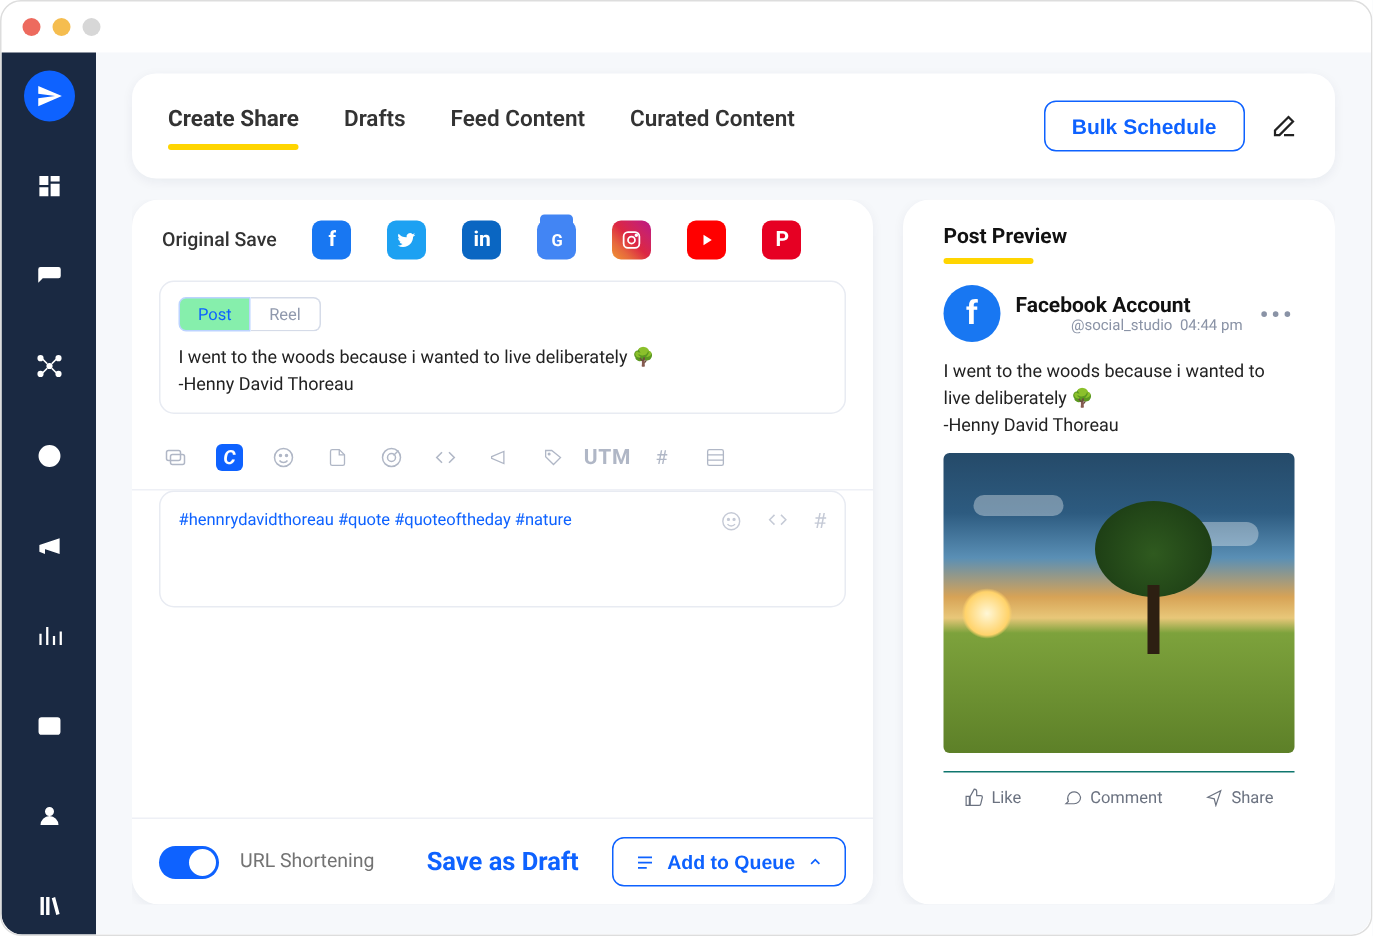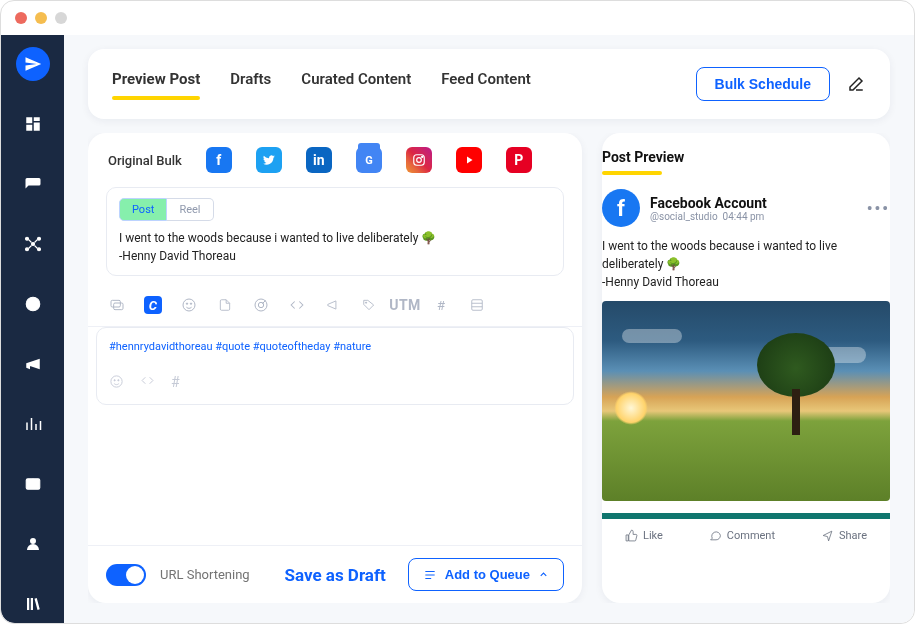--- a/index.html
+++ b/index.html
@@ -52,49 +52,49 @@
 .pill:last-child { border-radius: 0 5px 5px 0; border-left: none; }
 .pill.active { color: #0e62ff; border-color: #bcd3ff; background: #86efac; }
 .post-text { font-size: 12px; color: #222; line-height: 1.5; white-space: pre-wrap; }
 .tool-row { display: flex; gap: 18px; align-items: center; padding: 8px 20px 12px; color: #b0b7c6; }
 .tool-row .ti { width: 18px; height: 18px; display: flex; align-items: center; justify-content: center; font-size: 13px; cursor: pointer; }
 .tool-row .ti.active { background: #0e62ff; color: #fff; border-radius: 4px; }
 .tool-row .utm { font-size: 14px; font-weight: 700; letter-spacing: 0.5px; }
 
 .sep { border: none; border-top: 1px solid #eef0f6; margin: 0; }
 .fc-label { font-size: 13px; color: #222; padding: 12px 20px 8px; }
-.fc-box { border: 1px solid #e8ebf2; border-radius: 10px; margin: 0 8px 10px; padding: 12px; min-height: 78px; display: flex; flex-direction: column; justify-content: space-between; }
+.fc-box { border: 1px solid #e8ebf2; border-radius: 10px; margin: 0 18px 10px; padding: 12px; min-height: 78px; display: flex; justify-content: space-between; }
 .fc-text { font-size: 11px; color: #0e62ff; }
 .fc-tools { display: flex; gap: 16px; color: #c5cad6; font-size: 14px; }
 
 .footer { border-top: 1px solid #eef0f6; padding: 12px 18px; display: flex; align-items: center; gap: 14px; margin-top: auto; }
 .toggle { width: 40px; height: 22px; background: #0e62ff; border-radius: 12px; position: relative; cursor: pointer; }
 .toggle::after { content: ""; position: absolute; right: 2px; top: 2px; width: 18px; height: 18px; background: #fff; border-radius: 50%; }
 .tog-label { font-size: 13px; color: #737373; flex: 1; }
 .draft-link { color: #0e62ff; font-weight: 700; font-size: 17px; cursor: pointer; margin-right: 8px; }
 .queue-btn { border: 1.5px solid #0e62ff; color: #0e62ff; font-weight: 700; font-size: 13px; padding: 8px 14px; border-radius: 8px; background: #fff; cursor: pointer; display: flex; align-items: center; gap: 8px; }
 
-.preview-card { width: 288px; background: #fff; border-radius: 18px; box-shadow: 0 2px 8px rgba(20,30,60,.06); padding: 14px 0; overflow: auto; }
+.preview-card { width: 288px; background: #fff; border-radius: 18px; box-shadow: 0 2px 8px rgba(20,30,60,.06); padding: 14px 27px; overflow: auto; }
 .prev-title { font-size: 14px; font-weight: 700; color: #111; padding-bottom: 8px; position: relative; display: inline-block; }
 .prev-title::after { content: ""; position: absolute; left: 0; bottom: -2px; width: 60px; height: 4px; background: #ffd500; border-radius: 2px; }
 .fb-head { display: flex; align-items: center; gap: 10px; margin: 16px 0 10px; }
 .fb-logo { width: 38px; height: 38px; border-radius: 50%; background: #1877f2; color: #fff; display: flex; align-items: center; justify-content: center; font-size: 22px; font-weight: 700; }
 .fb-name { font-size: 14px; font-weight: 700; color: #111; }
-.fb-meta { font-size: 10px; color: #8a93a6; }
+.fb-meta { font-size: 10px; color: #8a93a6; margin-left: 37px; }
 .fb-dots { margin-left: auto; color: #8a93a6; letter-spacing: 2px; cursor: pointer; font-weight: 700; }
 .fb-text { font-size: 12px; color: #222; line-height: 1.5; margin-bottom: 10px; white-space: pre-wrap; }
 .fb-img { width: 100%; height: 200px; border-radius: 4px; position: relative; overflow: hidden; background: linear-gradient(180deg,#254a69 0%,#2d5b80 20%,#5a8fb5 35%,#d7a356 48%,#e8c779 55%,#7da23c 60%,#5d8028 100%); }
 .sun { position: absolute; left: 12px; bottom: 76px; width: 34px; height: 34px; background: radial-gradient(circle,#fff7d6,#ffd36b 60%,transparent 70%); border-radius: 50%; }
 .tree { position: absolute; right: 55px; bottom: 66px; }
 .trunk { width: 8px; height: 46px; background: #2d1f12; margin: 0 auto; }
 .crown { width: 78px; height: 64px; background: radial-gradient(circle at 50% 55%, #2f5a1f, #183612); border-radius: 50%; margin-bottom: -8px; }
 .cloud { position: absolute; background: rgba(255,255,255,.35); border-radius: 20px; }
 .c1 { width: 60px; height: 14px; top: 28px; left: 20px; }
 .c2 { width: 80px; height: 16px; top: 46px; right: 24px; }
-.fb-actions { display: flex; justify-content: space-around; padding: 10px 0 2px; border-top: 6px solid #0f766e; margin-top: 12px; color: #6b7280; font-size: 11px; }
+.fb-actions { display: flex; justify-content: space-around; padding: 10px 0 2px; border-top: 1px solid #0f766e; margin-top: 12px; color: #6b7280; font-size: 11px; }
 .fb-act { display: flex; align-items: center; gap: 5px; cursor: pointer; }
 .fb-act svg { width: 13px; height: 13px; fill: none; stroke: #6b7280; stroke-width: 1.5; }
 </style>
 </head>
 <body>
 
 <div class="chrome">
   <div class="titlebar">
     <div class="dot r"></div>
     <div class="dot y"></div>
@@ -158,37 +158,37 @@
       <div class="side-ico">
           <svg viewBox="0 0 24 24">
             <path d="M4 4h3v16H4zM9 4h3v16H9zM14 5l3-1 4 15-3 1z"></path>
           </svg>
         </div>
     </div>
 
     <div class="main">
       <div class="topcard">
         <div class="tabs">
-          <div class="tab active">Preview Post</div>
+          <div class="tab active">Create Share</div>
           <div class="tab">Drafts</div>
+          <div class="tab">Feed Content</div>
           <div class="tab">Curated Content</div>
-          <div class="tab">Feed Content</div>
         </div>
         <button class="bulk-btn">Bulk Schedule</button>
         <div class="compose-icon">
           <svg width="18" height="18" viewBox="0 0 24 24" fill="none" stroke="#222" stroke-width="2">
               <path d="M12 20h9M4 20v-4L16 4l4 4L8 20H4z"></path>
             </svg>
         </div>
       </div>
 
       <div class="cols">
         <div class="editor-card">
           <div class="net-row">
-            <div class="orig-label">Original Bulk</div>
+            <div class="orig-label">Original Save</div>
             <div class="net-icons">
               <div class="net-ico fb">f</div>
               <div class="net-ico tw">
                   <svg width="14" height="14" viewBox="0 0 24 24" fill="#fff">
                     <path d="M22 5.9a8 8 0 01-2.3.6 4 4 0 001.8-2.2 8 8 0 01-2.6 1 4 4 0 00-6.8 3.6A11.4 11.4 0 013 4.8a4 4 0 001.2 5.3 4 4 0 01-1.8-.5v.1a4 4 0 003.2 3.9 4 4 0 01-1.8.1 4 4 0 003.7 2.8A8 8 0 012 18.3a11.3 11.3 0 006.1 1.8c7.4 0 11.4-6.1 11.4-11.4v-.5A8 8 0 0022 5.9z"></path>
                   </svg>
                 </div>
               <div class="net-ico li">in</div>
               <div class="net-ico gmb" style="font-size:11px">G</div>
               <div class="net-ico ig">

